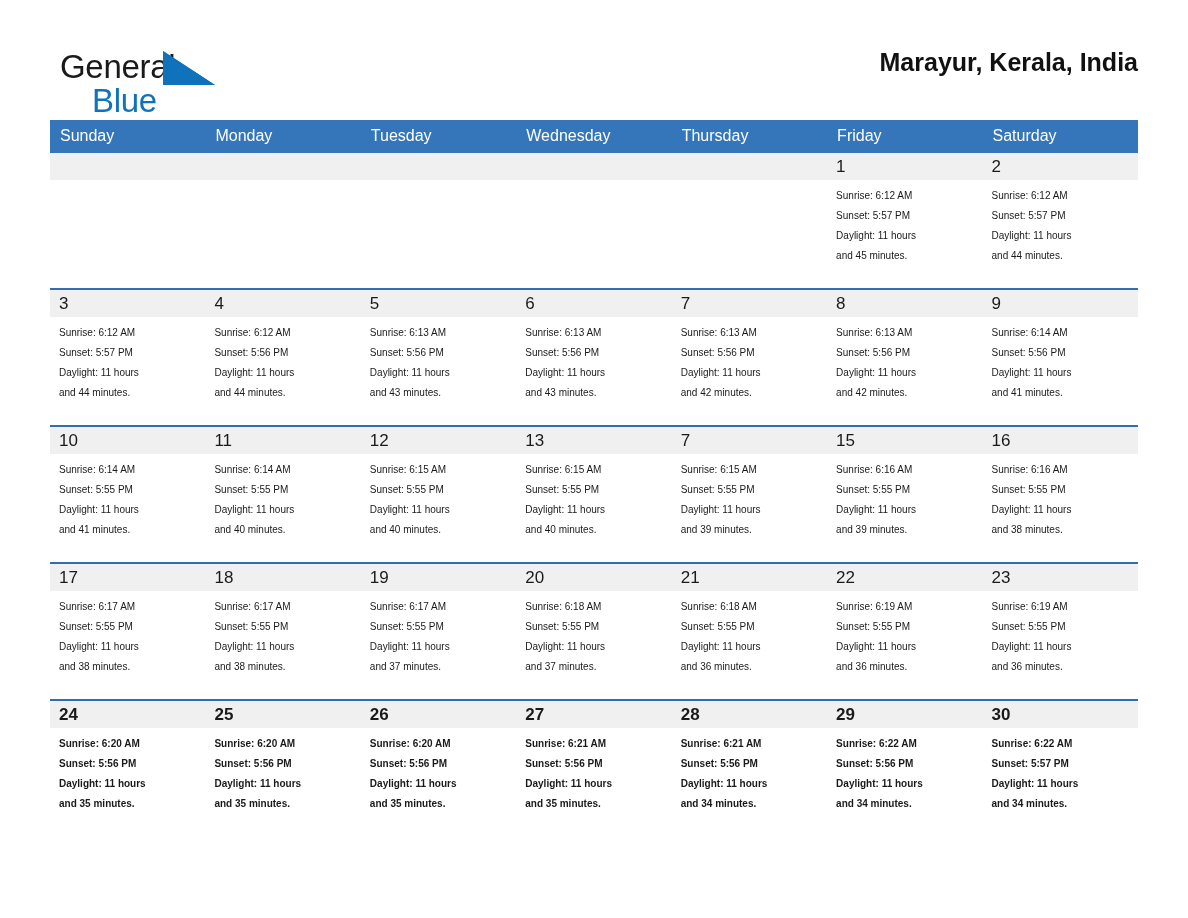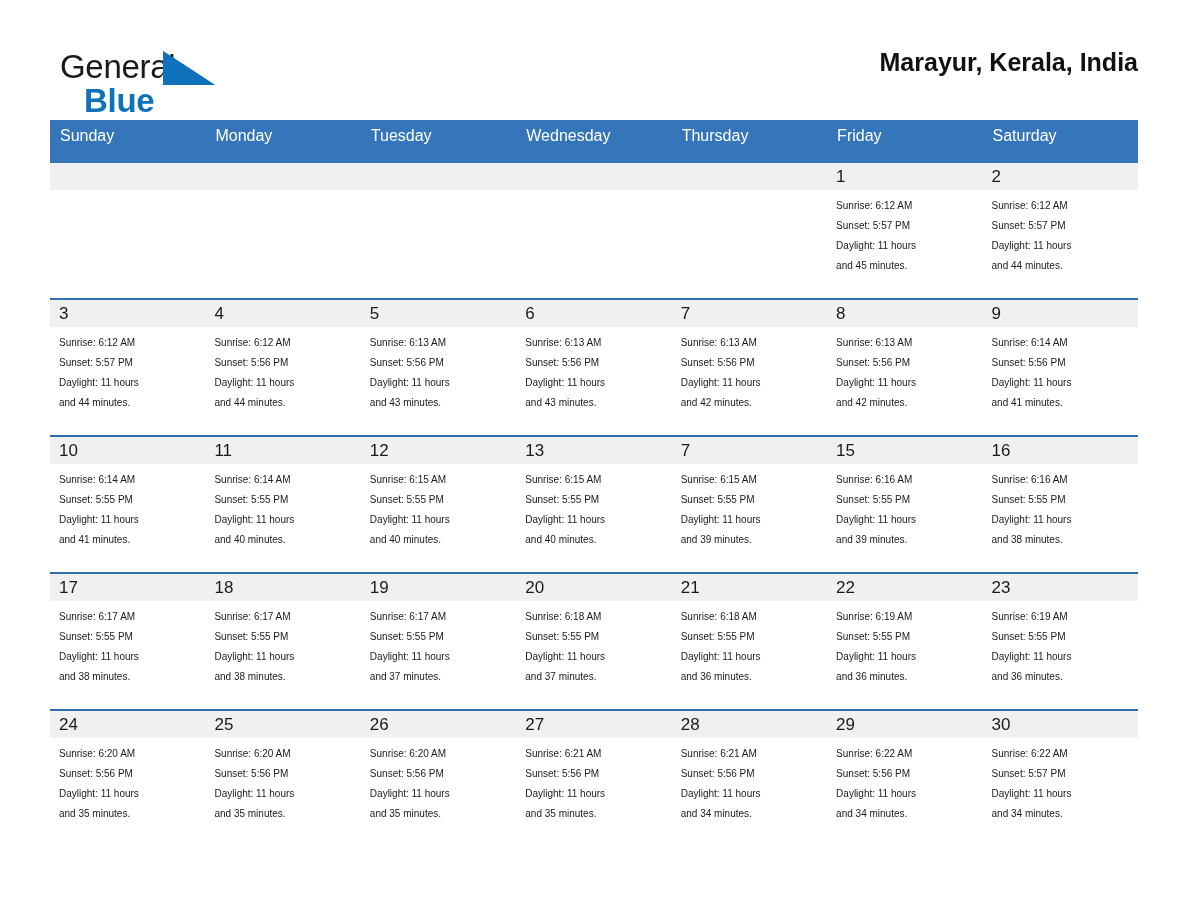--- a/index.html
+++ b/index.html
@@ -50,22 +50,22 @@
     position: absolute;
     left: 103px;
     top: 1px;
   }
   .logo-line2 {
     display: block;
     font-size: 33px;
     line-height: 33px;
     letter-spacing: -0.3px;
     color: #1072bb;
-    font-weight: 700;
-    margin-left: 24px;
+    font-weight: 400;
+    margin-left: 32px;
     margin-top: 1px;
     white-space: nowrap;
   }
   .title-block {
     text-align: right;
   }
   .cal-title {
     font-size: 42px;
     line-height: 50px;
     font-weight: 400;
@@ -88,36 +88,36 @@
     margin-top: 8px;
   }
   .calendar col { width: 155.43px; }
 
   thead th {
     background: #3576ba;
     color: #ffffff;
     font-size: 16px;
     font-weight: 400;
     text-align: left;
-    padding: 6px 0 17px 10px;
+    padding: 6px 0 7px 10px;
     height: 20px;
     box-sizing: content-box;
     border: 0;
   }
 
   tbody tr { height: 135px; }
   tbody td {
     vertical-align: top;
     padding: 0;
     border: 0;
     border-bottom: 2px solid #2f6fb0;
     background: #ffffff;
     height: 135px;
   }
-  tbody tr:last-child td { border-bottom: 0; }
+  tbody tr:last-child td { border-bottom: 0; font-weight: bold; }
 
   .cell-inner {
     height: 133px;
     display: block;
   }
   .daynum {
     background: #f0f0f0;
     height: 27px;
     line-height: 27px;
     font-size: 17px;

